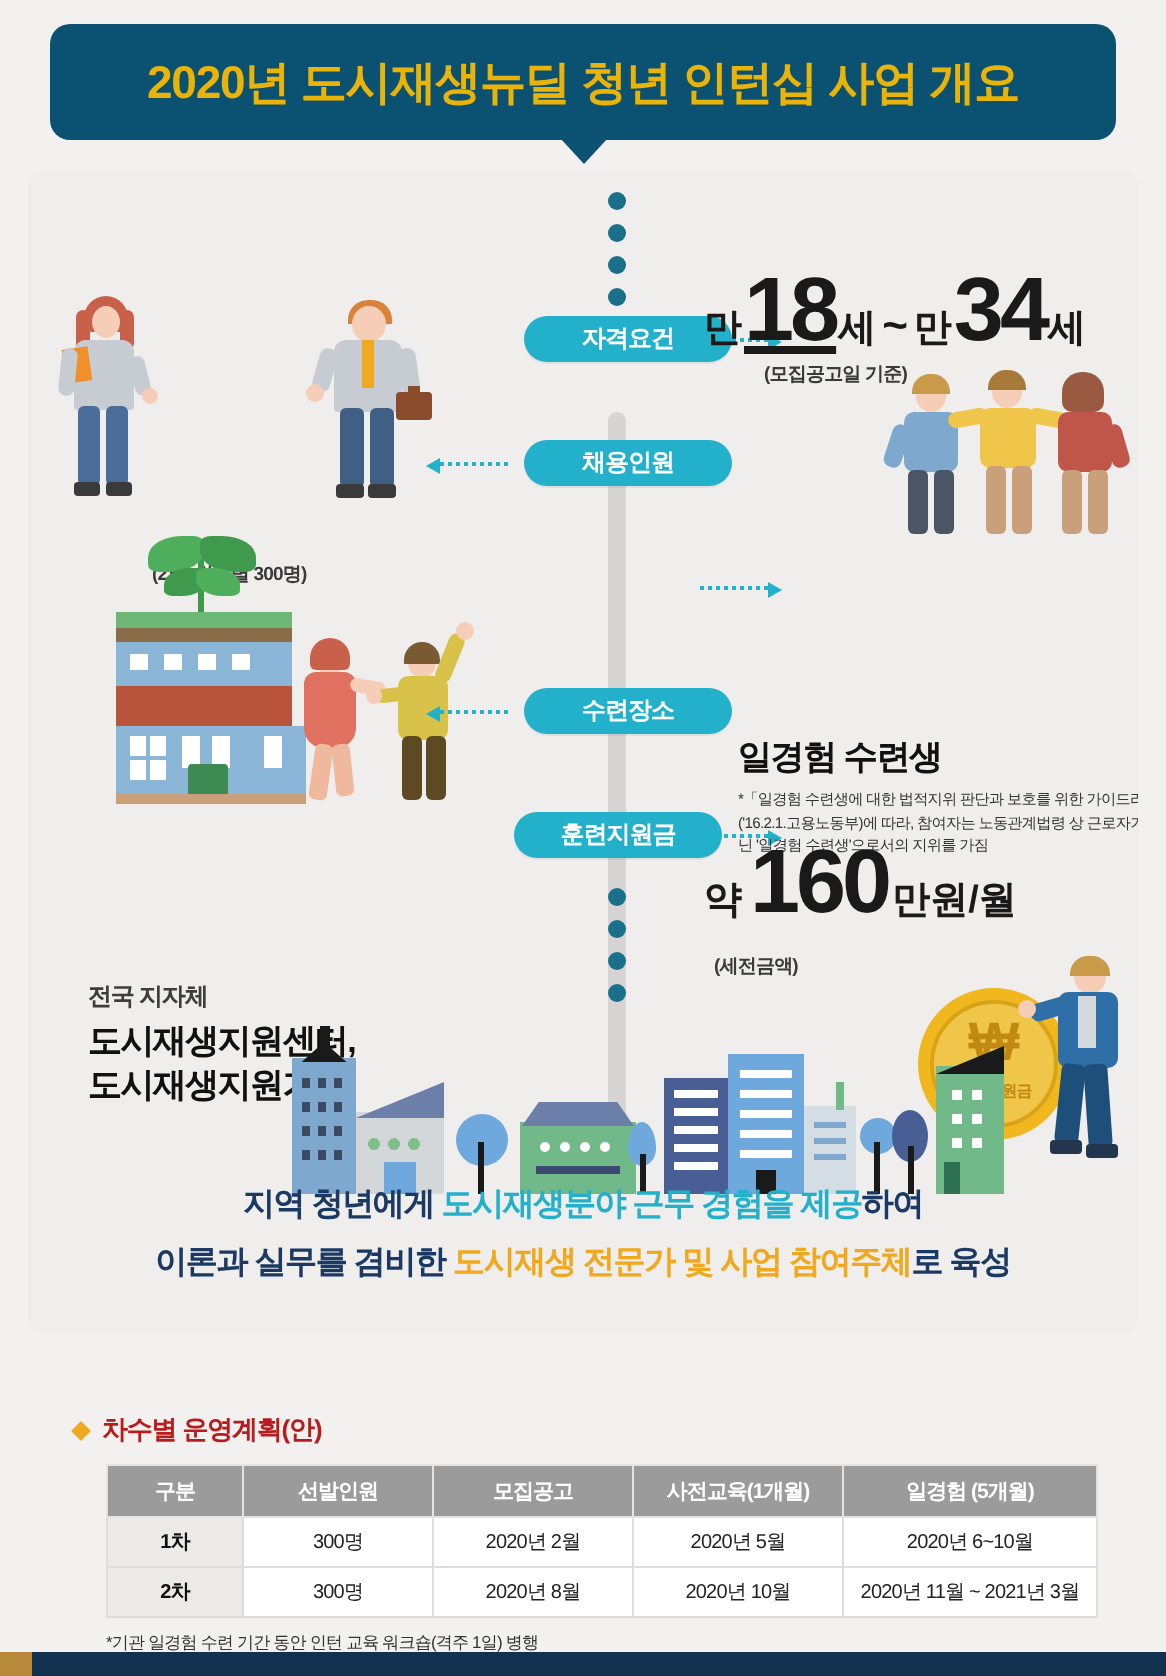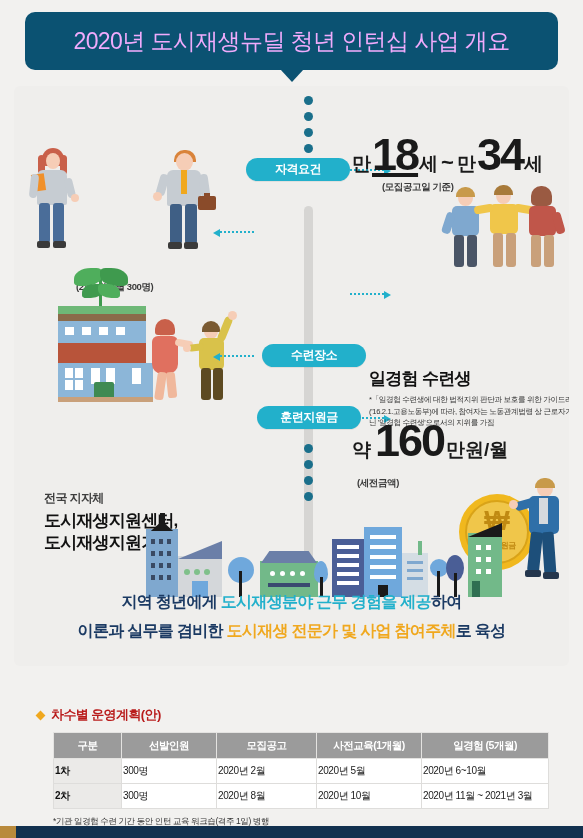--- a/index.html
+++ b/index.html
@@ -13,21 +13,21 @@
   .page{position:relative;width:583px;height:838px;background:#f2f1ef;}
 
   
   .header-wrap{position:absolute;left:0;top:0;width:583px;height:80px;background:#f2f1ef;}
   .header-bar{
     position:absolute;left:25px;top:12px;width:533px;height:58px;
     background:#0b5272;border-radius:10px;
     display:flex;align-items:center;justify-content:center;
   }
   .header-title{
-    color:#f0abfc;font-size:23px;font-weight:normal;letter-spacing:-0.6px;
+    color:#eab308;font-size:23px;font-weight:bold;letter-spacing:-0.6px;
     white-space:nowrap;
   }
   .header-arrow{
     position:absolute;left:50%;top:69px;transform:translateX(-50%);
     width:0;height:0;border-left:12px solid transparent;border-right:12px solid transparent;
     border-top:13px solid #0b5272;
   }
 
   
   .panel{
@@ -90,21 +90,21 @@
   .cyan{color:#22b0cb;}
   .amber{color:#f0a81e;}
 
   
   .tbl-sec{position:absolute;left:37px;top:706px;width:510px;}
   .tbl-head{display:flex;align-items:center;margin-bottom:8px;}
   .diamond{width:7px;height:7px;background:#f0a81e;transform:rotate(45deg);margin-right:7px;}
   .tbl-title{font-size:13px;font-weight:bold;color:#b91c1c;letter-spacing:-0.6px;}
   table{border-collapse:collapse;width:495px;margin-left:16px;table-layout:fixed;}
   th{background:#9b9b9b;color:#fff;font-size:10.5px;font-weight:bold;height:23px;border:1px solid #e4e3e1;letter-spacing:-0.5px;}
-  td{font-size:10px;color:#222;height:22px;text-align:left;border:1px solid #dedddb;background:#fff;letter-spacing:-0.4px;}
+  td{font-size:10px;color:#222;height:22px;text-align:center;border:1px solid #dedddb;background:#fff;letter-spacing:-0.4px;}
   td.rowhead{background:#ebeae8;font-weight:bold;color:#111;}
   .tbl-foot{font-size:8.5px;color:#333;margin-top:7px;margin-left:16px;letter-spacing:-0.4px;}
 
   
   .footer-bar{position:absolute;left:0;bottom:0;width:583px;height:12px;background:#12314f;}
   .footer-tab{position:absolute;left:0;bottom:0;width:16px;height:12px;background:#b98a3c;}
 
   
   .ill{position:absolute;}
   .rect{position:absolute;}
@@ -217,25 +217,28 @@
       <div class="rect" style="left:165px;top:104px;width:10px;height:32px;background:#5d4a22;border-radius:3px;"></div>
       <div class="rect" style="left:177px;top:104px;width:10px;height:32px;background:#5d4a22;border-radius:3px;"></div>
     </div>
 
     <div class="place-block">
       <div class="place-small">전국 지자체</div>
       <div class="place-big">도시재생지원센터,</div>
       <div class="place-big" style="margin-top:0;">도시재생지원기구</div>
     </div>
 
-    <div class="pill" style="left:232px;top:72px;">
+    <div class="pill" style="left:248px;top:72px;">
       <span>자격요건</span>
     </div>
     <div class="arrow-r" style="left:336px;top:83px;"></div>
 
+    <div class="pill" style="left:248px;top:134px;">
+      <span>채용인원</span>
+    </div>
     <div class="arrow-l" style="left:206px;top:145px;"></div>
 
     <div class="arrow-r" style="left:336px;top:207px;"></div>
 
     <div class="pill" style="left:248px;top:258px;">
       <span>수련장소</span>
     </div>
     <div class="arrow-l" style="left:206px;top:269px;"></div>
 
     <div class="pill" style="left:243px;top:320px;">

